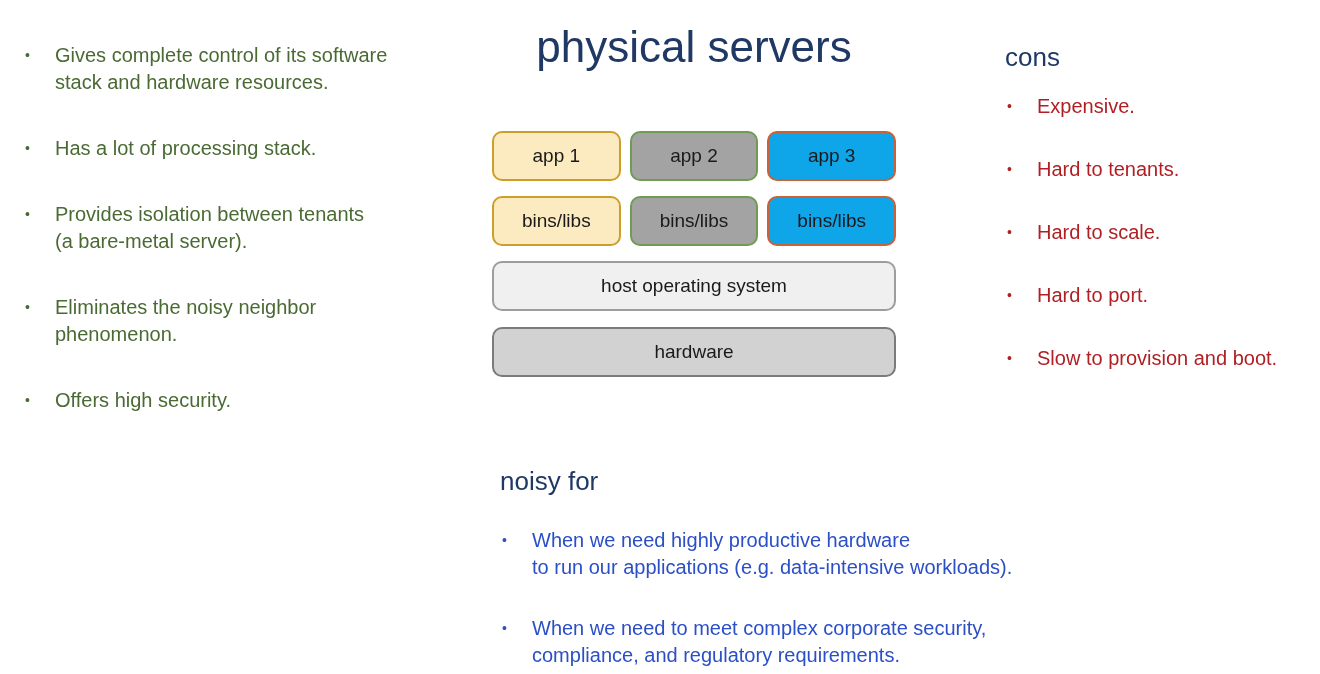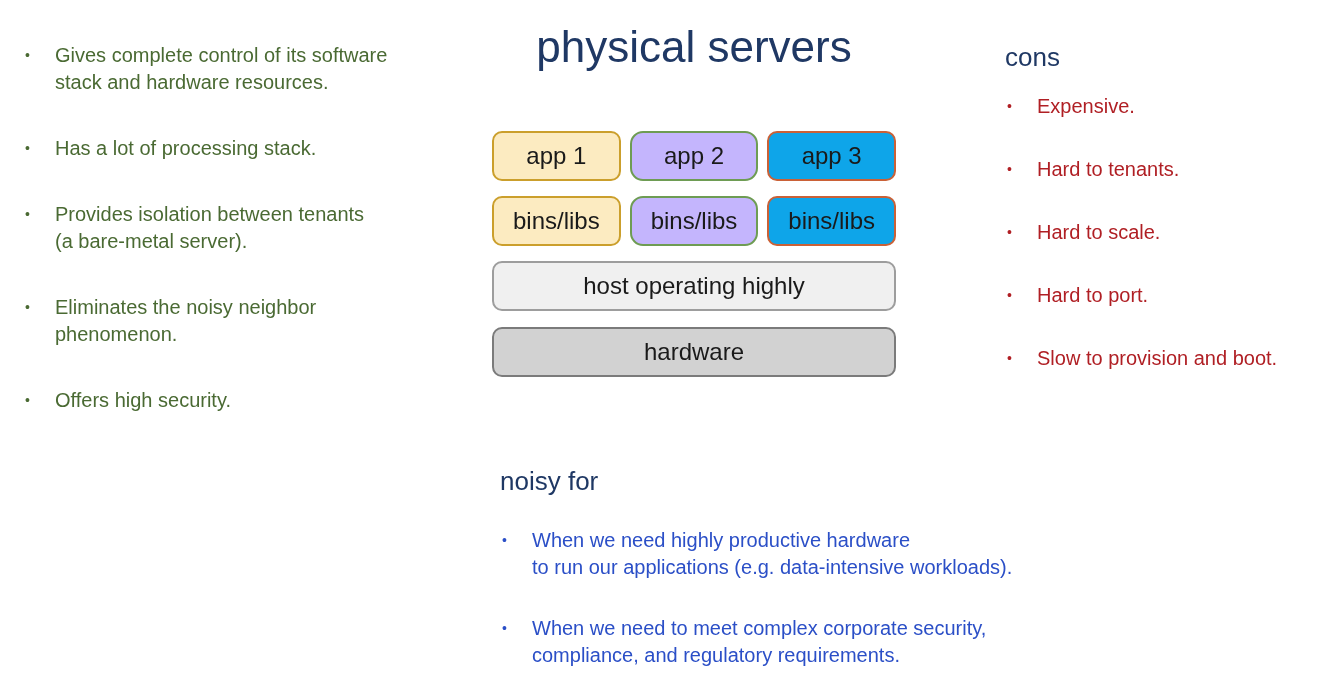--- a/index.html
+++ b/index.html
@@ -76,25 +76,25 @@
     column-gap: 9px;
     row-gap: 15px;
   }
   .box {
     height: 50px;
     border: 2px solid;
     border-radius: 10px;
     display: flex;
     align-items: center;
     justify-content: center;
-    font-size: 24px;
+    font-size: 19px;
     color: #1a1a1a;
   }
   .box-yellow { background: #fcebc1; border-color: #cb9f2c; }
-  .box-green  { background: #c4b5fd; border-color: #6e9c53; border-radius: 13px; }
+  .box-green  { background: #a3a3a3; border-color: #6e9c53; }
   .box-salmon { background: #0ea5e9; border-color: #ca6137; }
   .box-os { margin-top: 15px; background: #f0f0f0; border-color: #9d9d9d; }
   .box-hw { margin-top: 16px; background: #d2d2d2; border-color: #7b7b7b; }
 </style>
 </head>
 <body>
 
 <h1 class="title">physical servers</h1>
 
 <section class="pros">
@@ -153,21 +153,21 @@
 
 <div class="stack">
   <div class="apps-grid">
     <div class="box box-yellow">app 1</div>
     <div class="box box-green">app 2</div>
     <div class="box box-salmon">app 3</div>
     <div class="box box-yellow">bins/libs</div>
     <div class="box box-green">bins/libs</div>
     <div class="box box-salmon">bins/libs</div>
   </div>
-  <div class="box box-os">host operating highly</div>
+  <div class="box box-os">host operating system</div>
   <div class="box box-hw">hardware</div>
 </div>
 
 <section class="goodfor">
   <h2 class="heading">noisy for</h2>
   <ul class="list">
     <li class="item">
       <span class="bullet">•</span>
       <span class="item-text">When we need highly productive hardware
 to run our applications (e.g. data-intensive workloads).</span>

